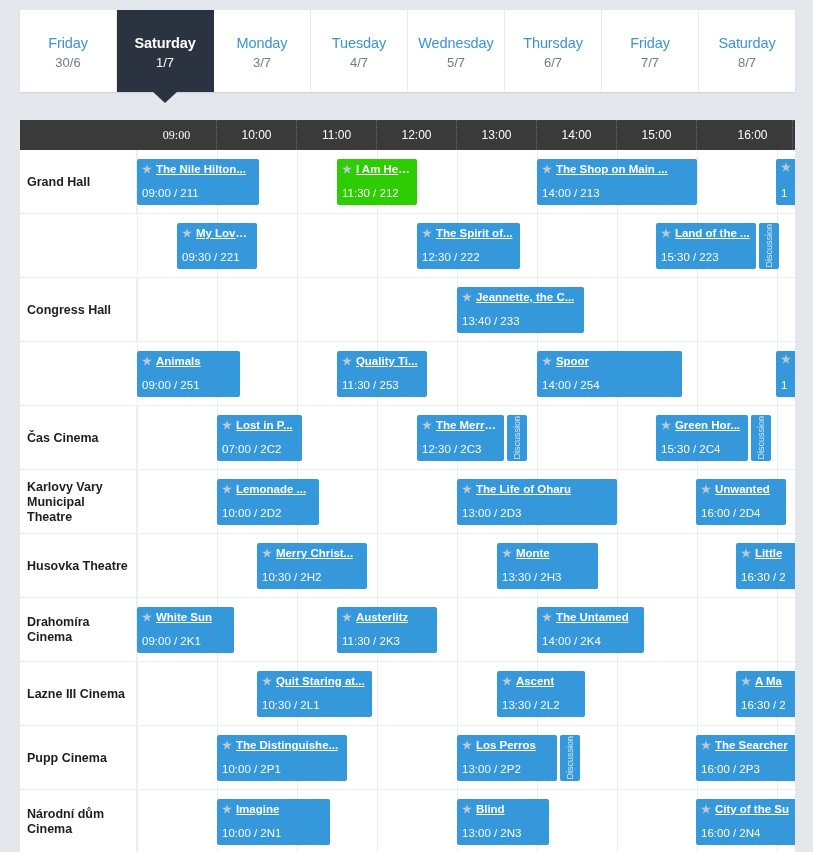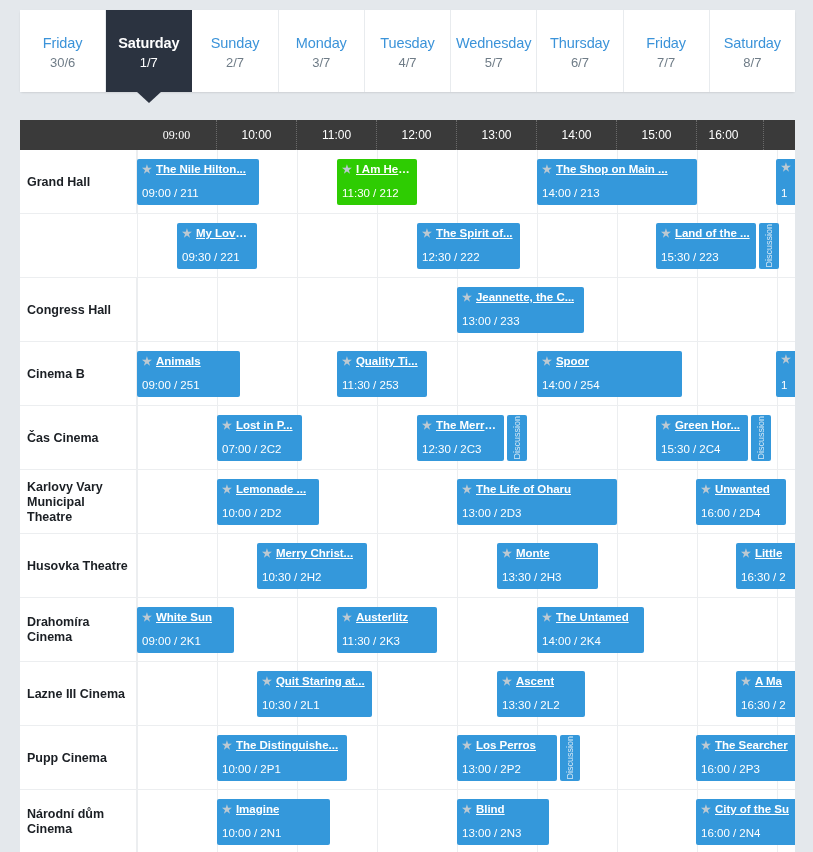--- a/index.html
+++ b/index.html
@@ -149,24 +149,20 @@
   <div class="daybar" id="daybar">
       <div class="daytab">
         <div class="dow">Friday</div>
         <div class="dmy">30/6</div>
       </div>
       <div class="daytab active">
         <div class="dow">Saturday</div>
         <div class="dmy">1/7</div>
       </div>
       <div class="daytab">
-        <div class="dow">Sunday</div>
-        <div class="dmy">2/7</div>
-      </div>
-      <div class="daytab">
         <div class="dow">Monday</div>
         <div class="dmy">3/7</div>
       </div>
       <div class="daytab">
         <div class="dow">Tuesday</div>
         <div class="dmy">4/7</div>
       </div>
       <div class="daytab">
         <div class="dow">Wednesday</div>
         <div class="dmy">5/7</div>
@@ -189,21 +185,21 @@
     <div class="timehead">
       <div class="venuecorner"></div>
       <div class="timecells" id="timecells">
           <div class="timecell" style="left: 0px; font-family: Liberation Serif, serif;">09:00</div>
           <div class="timecell" style="left: 80px;">10:00</div>
           <div class="timecell" style="left: 160px;">11:00</div>
           <div class="timecell" style="left: 240px;">12:00</div>
           <div class="timecell" style="left: 320px;">13:00</div>
           <div class="timecell" style="left: 400px;">14:00</div>
           <div class="timecell" style="left: 480px;">15:00</div>
-          <div class="timecell" style="left: 547px;">16:00</div>
+          <div class="timecell" style="left: 576px;">16:00</div>
         </div>
     </div>
     <div class="rows" id="rows">
         <div class="row">
           <div class="venue">Grand Hall</div>
           <div class="lane">
             <div class="gridline" style="left: 0px;"></div>
             <div class="gridline" style="left: 80px;"></div>
             <div class="gridline" style="left: 160px;"></div>
             <div class="gridline" style="left: 240px;"></div>
@@ -289,26 +285,25 @@
             <div class="gridline" style="left: 320px;"></div>
             <div class="gridline" style="left: 400px;"></div>
             <div class="gridline" style="left: 480px;"></div>
             <div class="gridline" style="left: 560px;"></div>
             <div class="gridline" style="left: 640px;"></div>
             <div class="ev" style="left: 320px; width: 127px;">
               <div class="title">
                 <span class="star">★</span>
                 <a class="tname">Jeannette, the C...</a>
               </div>
-              <div class="meta">13:00 / 233</div>
-            </div>
-          </div>
-        </div>
-        <div class="row">
-          <div class="venue">Cinema B</div>
+              <div class="meta">13:40 / 233</div>
+            </div>
+          </div>
+        </div>
+        <div class="row">
           <div class="lane">
             <div class="gridline" style="left: 0px;"></div>
             <div class="gridline" style="left: 80px;"></div>
             <div class="gridline" style="left: 160px;"></div>
             <div class="gridline" style="left: 240px;"></div>
             <div class="gridline" style="left: 320px;"></div>
             <div class="gridline" style="left: 400px;"></div>
             <div class="gridline" style="left: 480px;"></div>
             <div class="gridline" style="left: 560px;"></div>
             <div class="gridline" style="left: 640px;"></div>

